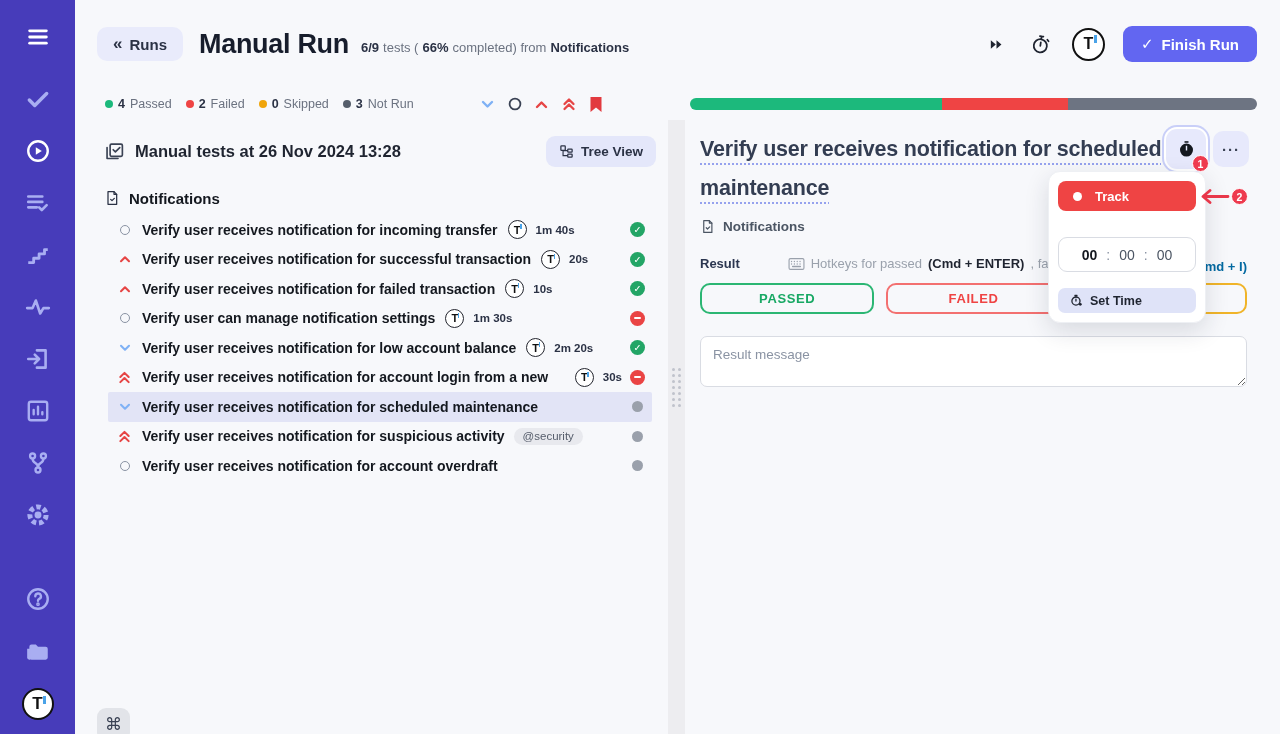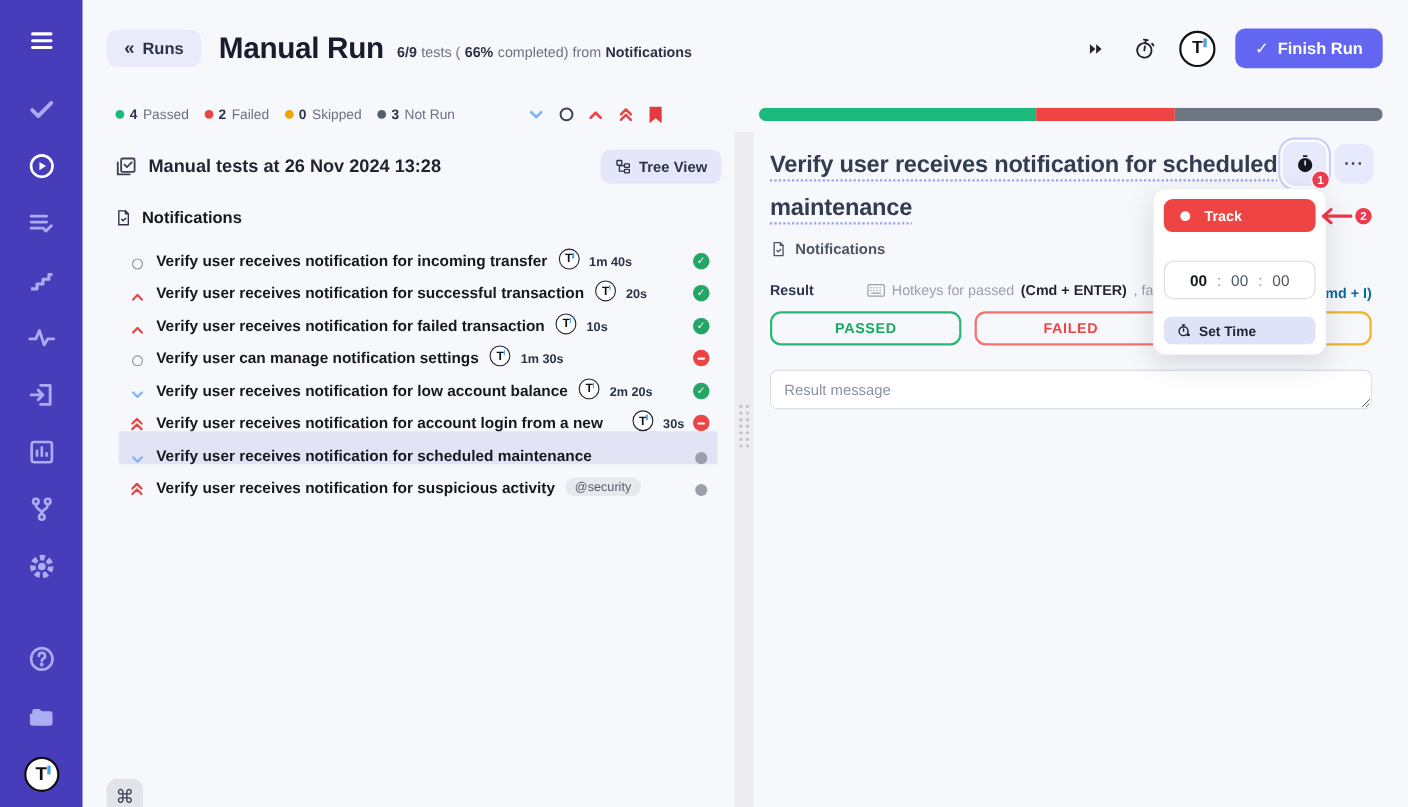--- a/index.html
+++ b/index.html
@@ -50,21 +50,21 @@
   .lp-head { display:flex; align-items:center; padding:16px 12px 0 13px; }
   .lp-head-icon { color:#3a4254; margin-right:10px; display:flex; }
   .lp-title { font-size:16.5px; font-weight:700; color:#1f2430; flex:1; }
   .tree-btn { background:#e4e7fa; border:none; border-radius:9px; height:31px; padding:0 13px; font-family:inherit; font-size:13.5px; font-weight:700; color:#2b3245; display:flex; align-items:center; gap:7px; cursor:pointer; }
 
   .group-head { display:flex; align-items:center; gap:9px; padding:22px 0 6px 13px; font-size:15px; font-weight:700; color:#14181f; }
   .group-head svg { color:#2b3245; }
 
   
   .tests { padding:2px 16px 0 17px; }
-  .trow { display:flex; align-items:flex-end; height:29.5px; padding:0 7px 0 9px; cursor:pointer; border-radius:2px; }
+  .trow { display:flex; align-items:center; height:29.5px; padding:0 7px 0 9px; cursor:pointer; border-radius:2px; }
   .trow.selected { background:#e2e4f6; }
   .prio { width:15px; display:flex; align-items:center; justify-content:center; flex:0 0 auto; }
   .prio-circle { width:10px; height:10px; border:1.6px solid #8a93a3; border-radius:50%; }
   .tname { font-size:14px; font-weight:700; color:#14181f; margin-left:10px; white-space:nowrap; }
   .tlogo { width:19px; height:19px; border-radius:50%; border:1.6px solid #23252e; background:#fff; display:flex; align-items:center; justify-content:center; font-size:11px; font-weight:bold; color:#111; margin-left:10px; position:relative; flex:0 0 auto; }
   .tlogo::after { content:""; position:absolute; right:4px; top:3px; width:1.5px; height:5px; background:#4aa3e8; }
   .tdur { font-size:11.5px; font-weight:700; color:#2b3245; margin-left:9px; white-space:nowrap; }
   .ttag { background:#e8e9ee; color:#565d6b; font-size:11.5px; border-radius:10px; padding:2.5px 9px; margin-left:9px; }
   .trow-spacer { flex:1; }
   .tstatus { width:15px; height:15px; border-radius:50%; display:flex; align-items:center; justify-content:center; flex:0 0 auto; }
@@ -94,21 +94,21 @@
   .hotkeys b { color:#1f2430; font-size:13px; }
   .hotkeys svg { color:#9aa1ac; }
   .hk-frag { position:absolute; right:0; top:3px; font-size:13px; font-weight:bold; color:#0369a1; }
 
   .verdict-row { display:flex; gap:12px; margin-top:12px; }
   .verdict { flex:1; height:31px; border-radius:10px; background:transparent; font-family:inherit; font-size:13px; font-weight:800; letter-spacing:0.6px; cursor:pointer; }
   .v-pass { border:2px solid #2bb673; color:#18a864; }
   .v-fail { border:2px solid #f37070; color:#ef4444; }
   .v-skip { border:2px solid #f0b429; color:#d99e00; }
 
-  .result-msg { margin-top:22px; width:547px; height:36px; border:1px solid #d9dce3; border-radius:7px; background:#fff; font-family:inherit; font-size:13.5px; padding:10px 12px; color:#2b3245; resize:both; }
+  .result-msg { margin-top:22px; width:547px; height:51px; border:1px solid #d9dce3; border-radius:7px; background:#fff; font-family:inherit; font-size:13.5px; padding:10px 12px; color:#2b3245; resize:both; }
   .result-msg::placeholder { color:#8a93a3; }
 
   
   .popup { position:absolute; left:363px; top:51px; width:158px; background:#fff; border:1px solid #eef0f4; border-radius:12px; box-shadow:0 8px 24px rgba(30,35,60,0.14); padding:9px; z-index:6; }
   .track-btn { width:100%; height:30px; background:#ef4444; border:none; border-radius:8px; color:#fff; font-family:inherit; font-size:13px; font-weight:700; display:flex; align-items:center; cursor:pointer; padding-left:15px; gap:13px; }
   .rec-dot { width:9px; height:9px; border-radius:50%; background:#fff; }
   .timer-box { margin-top:26px; height:35px; border:1px solid #d9dce3; border-radius:9px; display:flex; align-items:center; justify-content:center; gap:9px; font-size:14px; color:#4b5563; }
   .timer-box .hh { font-weight:800; color:#14181f; cursor:text; }
   .timer-box .tv { cursor:text; }
   .timer-box .sep { color:#8a93a3; }
@@ -403,20 +403,28 @@
           <svg width="13" height="13" viewBox="0 0 14 14" fill="none" stroke="#e64545" stroke-width="2.2" stroke-linecap="round" stroke-linejoin="round">
             <path d="M2.5 6.5l4.5-4.5 4.5 4.5M2.5 12l4.5-4.5 4.5 4.5"></path>
           </svg>
         </span>
       <span class="tname">Verify user receives notification for suspicious activity</span>
       <span class="ttag">@security</span>
       <span class="trow-spacer"></span>
       <span class="tstatus st-notrun"></span>
     </div>
 
+    <div class="trow">
+      <span class="prio">
+          <span class="prio-circle"></span>
+        </span>
+      <span class="tname">Verify user receives notification for account overdraft</span>
+      <span class="trow-spacer"></span>
+      <span class="tstatus st-notrun"></span>
+    </div>
   </div>
 
   <button class="cmd-btn">⌘</button>
 </section>
 
 <div class="divider">
   <span class="grip">
       <i></i>
       <i></i>
       <i></i>

